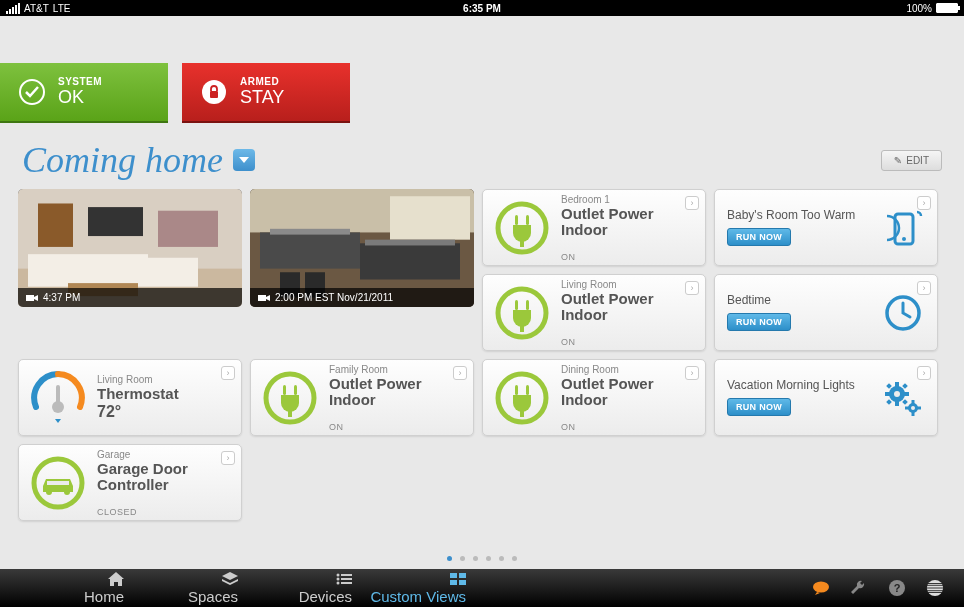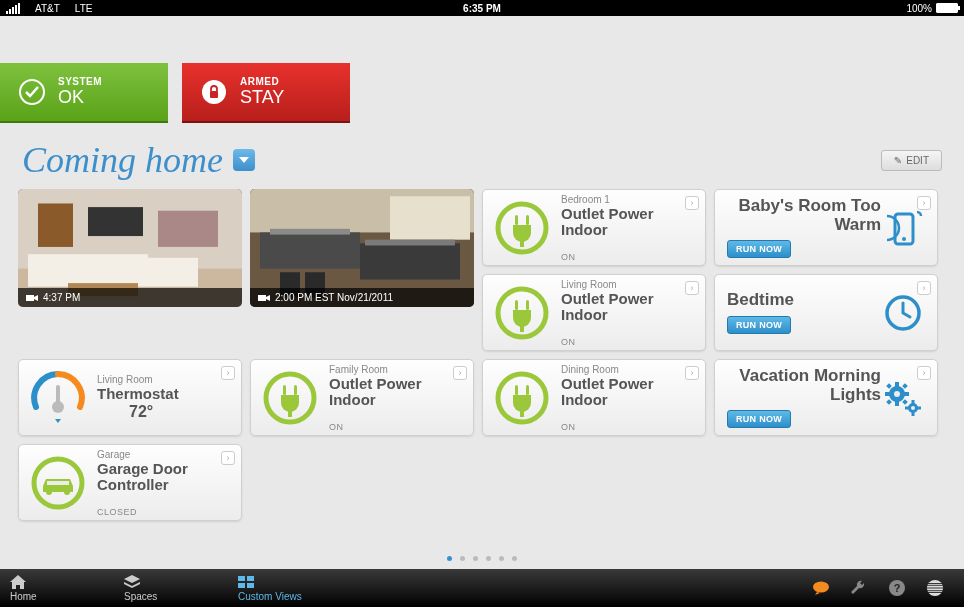--- a/index.html
+++ b/index.html
@@ -1,20 +1,20 @@
 <!DOCTYPE html>
 <html><head>
 <meta charset="utf-8">
 <style>
 * { margin: 0; padding: 0; box-sizing: border-box; font-family: "Helvetica Neue", Arial, sans-serif; }
 body { width: 964px; height: 607px; background: #e8e8e8; overflow: hidden; position: relative; }
 
 
 .status-bar { height: 16px; background: #000; color: #fff; font-size: 10px; display: flex; align-items: center; padding: 0 6px; justify-content: space-between; }
-.status-left { display: flex; align-items: center; gap: 15px; }
+.status-left { display: flex; align-items: center; gap: 4px; }
 .status-center { position: absolute; left: 50%; transform: translateX(-50%); font-weight: bold; }
 .status-right { display: flex; align-items: center; gap: 4px; }
 .signal-bars { display: flex; align-items: flex-end; gap: 1px; }
 .signal-bars span { width: 2px; background: #fff; }
 .signal-bars span:nth-child(1){height:3px}.signal-bars span:nth-child(2){height:5px}.signal-bars span:nth-child(3){height:7px}.signal-bars span:nth-child(4){height:9px}.signal-bars span:nth-child(5){height:11px}
 .battery-icon { width: 22px; height: 10px; border: 1px solid #fff; border-radius: 1px; position: relative; }
 .battery-icon::after { content: ''; position: absolute; right: -3px; top: 2px; width: 2px; height: 4px; background: #fff; }
 .battery-fill { background: #fff; height: 100%; width: 100%; }
 
 
@@ -49,33 +49,33 @@
 .dev-card { width: 224px; height: 77px; display: flex; align-items: center; padding: 6px 10px; gap: 10px; }
 .dev-icon { width: 58px; height: 58px; flex-shrink: 0; }
 .dev-info { display: flex; flex-direction: column; gap: 1px; }
 .dev-room { font-size: 10px; color: #888; }
 .dev-name { font-size: 15px; color: #555; font-weight: 700; line-height: 1.1; }
 .dev-state { font-size: 9px; color: #888; margin-top: 12px; letter-spacing: 0.5px; }
 
 
 .prog-card { width: 224px; height: 77px; display: flex; align-items: center; justify-content: space-between; padding: 8px 12px; }
 .prog-left { display: flex; flex-direction: column; gap: 6px; }
-.prog-name { font-size: 17px; color: #555; font-weight: 700; line-height: 1.1; text-align: right; }
+.prog-name { font-size: 12px; color: #555; font-weight: 400; line-height: 1.1; }
 .run-btn { background: linear-gradient(#5fb9e8,#2d8fc9); color: #fff; font-size: 9px; font-weight: bold; padding: 3px 8px; border-radius: 3px; border: 1px solid #2479ad; width: fit-content; letter-spacing: 0.3px; }
 .prog-icon { width: 44px; height: 44px; color: #2d8fc9; flex-shrink: 0; }
 
 
 .dots { position: absolute; bottom: 46px; left: 50%; transform: translateX(-50%); display: flex; gap: 8px; }
 .dots span { width: 5px; height: 5px; border-radius: 50%; background: #bbb; }
 .dots span.active { background: #3d8fcc; }
 
 
 .bottom-nav { position: absolute; bottom: 0; left: 0; right: 0; height: 38px; background: linear-gradient(#3a3a3a,#000); display: flex; align-items: center; padding: 0 10px; }
 .nav-items { display: flex; gap: 0; }
-.nav-item { display: flex; flex-direction: column; align-items: flex-start; justify-content: center; width: 114px; color: #ccc; font-size: 10px; gap: 1px; cursor: pointer; }
+.nav-item { display: flex; flex-direction: column; align-items: flex-end; justify-content: center; width: 114px; color: #ccc; font-size: 15px; gap: 1px; cursor: pointer; }
 .nav-item.active { color: #5fb9e8; }
 .nav-item .nav-icon { height: 16px; display: flex; align-items: center; justify-content: center; }
 .nav-right { margin-left: auto; display: flex; align-items: center; gap: 20px; padding-right: 10px; }
 .nav-right .ricon { width: 18px; height: 18px; display: flex; align-items: center; justify-content: center; color: #888; cursor: pointer; }
 
 
 .ring-green circle.outer { fill: none; stroke: #9bc83b; stroke-width: 5; }
 .ring-green .plug { fill: #9bc83b; }
 </style>
 </head>
@@ -271,21 +271,21 @@
         <path d="M29 5 A24 24 0 0 0 7 38" fill="none" stroke="#2d8fc9" stroke-width="6" stroke-linecap="round"></path>
         <path d="M29 5 A24 24 0 0 1 51 38" fill="none" stroke="#f58a1f" stroke-width="6" stroke-linecap="round"></path>
         <path d="M26 8 l3 -4 l3 4 z" fill="#f58a1f"></path>
         <path d="M26 50 l3 4 l3 -4 z" fill="#2d8fc9"></path>
         <rect x="27" y="16" width="4" height="20" rx="2" fill="#bbb"></rect>
         <circle cx="29" cy="38" r="6" fill="#bbb"></circle>
       </svg>
       <div class="dev-info">
         <div class="dev-room">Living Room</div>
         <div class="dev-name">Thermostat</div>
-        <div class="dev-name" style="font-size:16px;color:#555;margin-left:32px;">72°</div>
+        <div class="dev-name" style="font-size:16px;color:#555;">72°</div>
       </div>
     </div>
 
     <div class="card dev-card">
       <div class="chevron">›</div>
       <svg class="dev-icon ring-green" viewBox="0 0 58 58">
         <circle class="outer" cx="29" cy="29" r="24"></circle>
         <g class="plug">
             <rect x="22" y="16" width="3" height="10" rx="1.5"></rect>
             <rect x="33" y="16" width="3" height="10" rx="1.5"></rect>
@@ -394,20 +394,33 @@
       <span>Home</span>
     </div>
     <div class="nav-item">
       <div class="nav-icon">
           <svg width="16" height="14" viewBox="0 0 16 14">
             <path d="M8 0 L16 4 L8 8 L0 4 Z M0 7 L8 11 L16 7 L16 9 L8 13 L0 9 Z" fill="currentColor"></path>
           </svg>
         </div>
       <span>Spaces</span>
     </div>
+    <div class="nav-item">
+      <div class="nav-icon">
+          <svg width="16" height="12" viewBox="0 0 16 12">
+            <circle cx="2" cy="2" r="1.5" fill="currentColor"></circle>
+            <rect x="5" y="1" width="11" height="2" fill="currentColor"></rect>
+            <circle cx="2" cy="6" r="1.5" fill="currentColor"></circle>
+            <rect x="5" y="5" width="11" height="2" fill="currentColor"></rect>
+            <circle cx="2" cy="10" r="1.5" fill="currentColor"></circle>
+            <rect x="5" y="9" width="11" height="2" fill="currentColor"></rect>
+          </svg>
+        </div>
+      <span>Devices</span>
+    </div>
     <div class="nav-item active">
       <div class="nav-icon">
           <svg width="16" height="12" viewBox="0 0 16 12">
             <rect x="0" y="0" width="7" height="5" fill="currentColor"></rect>
             <rect x="9" y="0" width="7" height="5" fill="currentColor"></rect>
             <rect x="0" y="7" width="7" height="5" fill="currentColor"></rect>
             <rect x="9" y="7" width="7" height="5" fill="currentColor"></rect>
           </svg>
         </div>
       <span>Custom Views</span>

